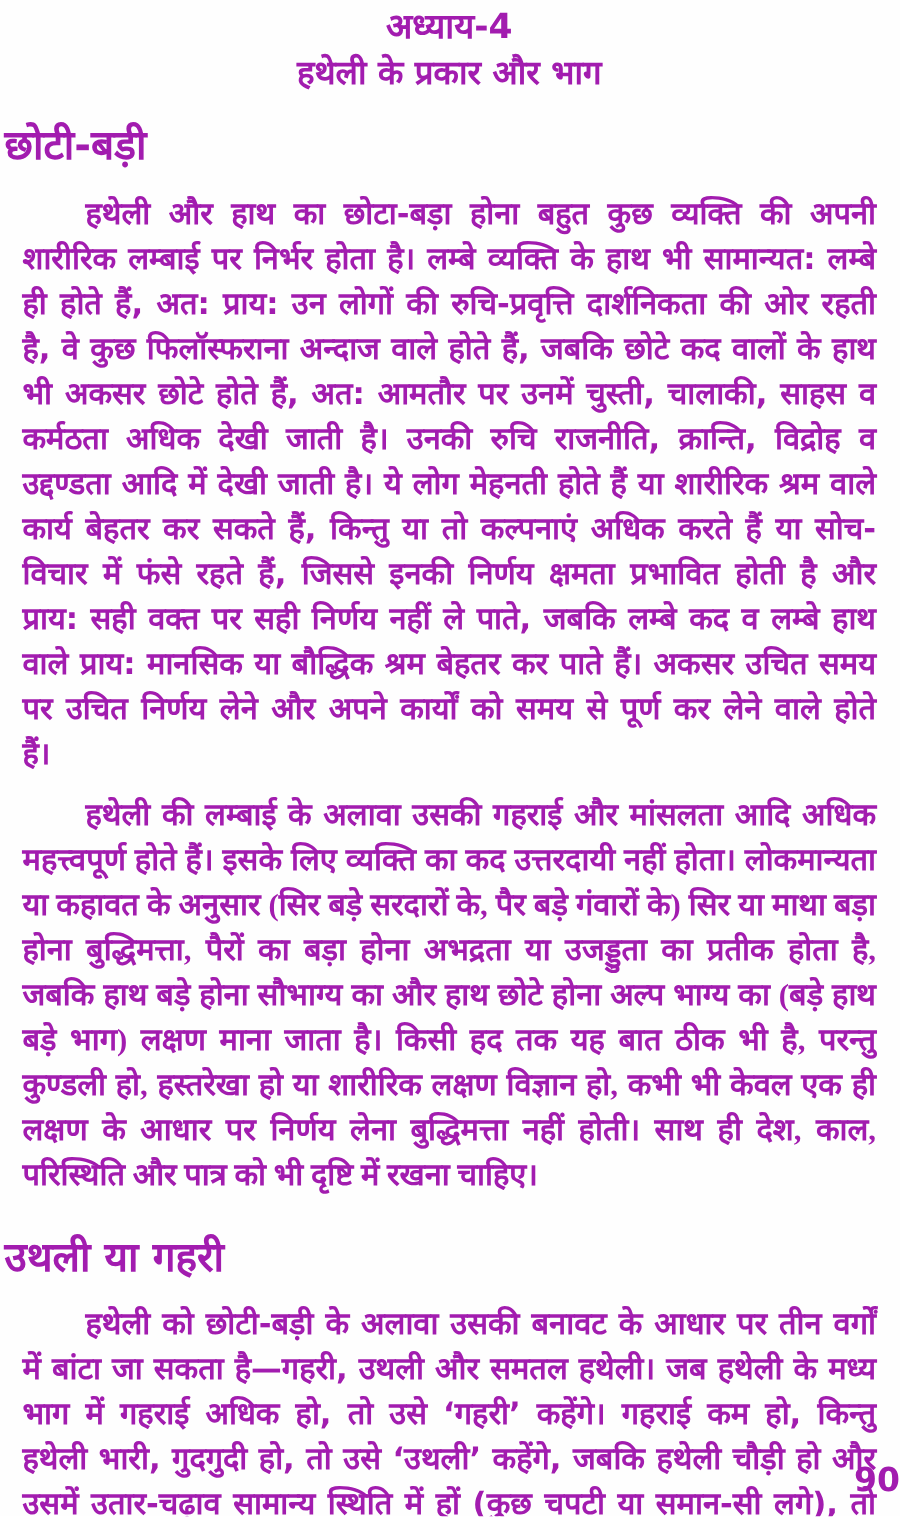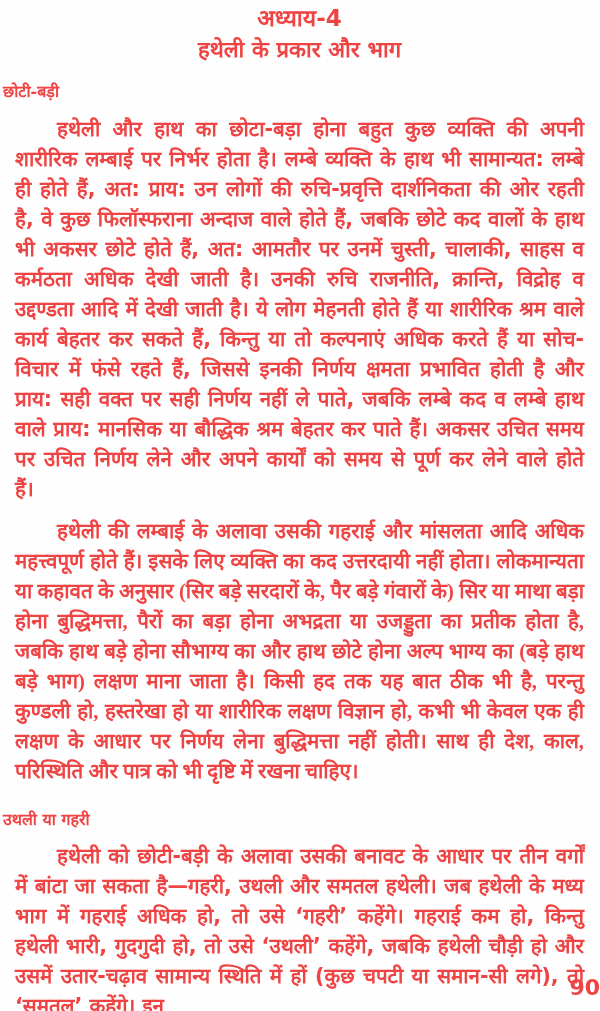--- a/index.html
+++ b/index.html
@@ -7,42 +7,42 @@
     padding: 0;
     background: #ffffff;
   }
   .book-page {
     width: 600px;
     height: 1011px;
     box-sizing: border-box;
     position: relative;
     overflow: hidden;
     background: #fefefe;
-    color: #ef4444;
+    color: #a21caf;
     font-family: "DejaVu Sans", sans-serif;
     font-weight: bold;
     padding: 2px 4px 0 3px;
   }
   .chapter-label {
     text-align: center;
     font-size: 23px;
     line-height: 1.25;
     margin: 2px 0 0 0;
   }
   .page-title {
     text-align: center;
     font-size: 22px;
     line-height: 1.3;
     margin: 3px 0 18px 0;
   }
   .section {
     margin: 0;
   }
   .section-heading {
-    font-size: 16px;
+    font-size: 27px;
     line-height: 1.2;
     margin: 10px 0 3px 0;
   }
   .section + .section .section-heading {
     margin-top: 24px;
   }
   .body-para {
     font-size: 20.5px;
     line-height: 30px;
     text-align: justify;

